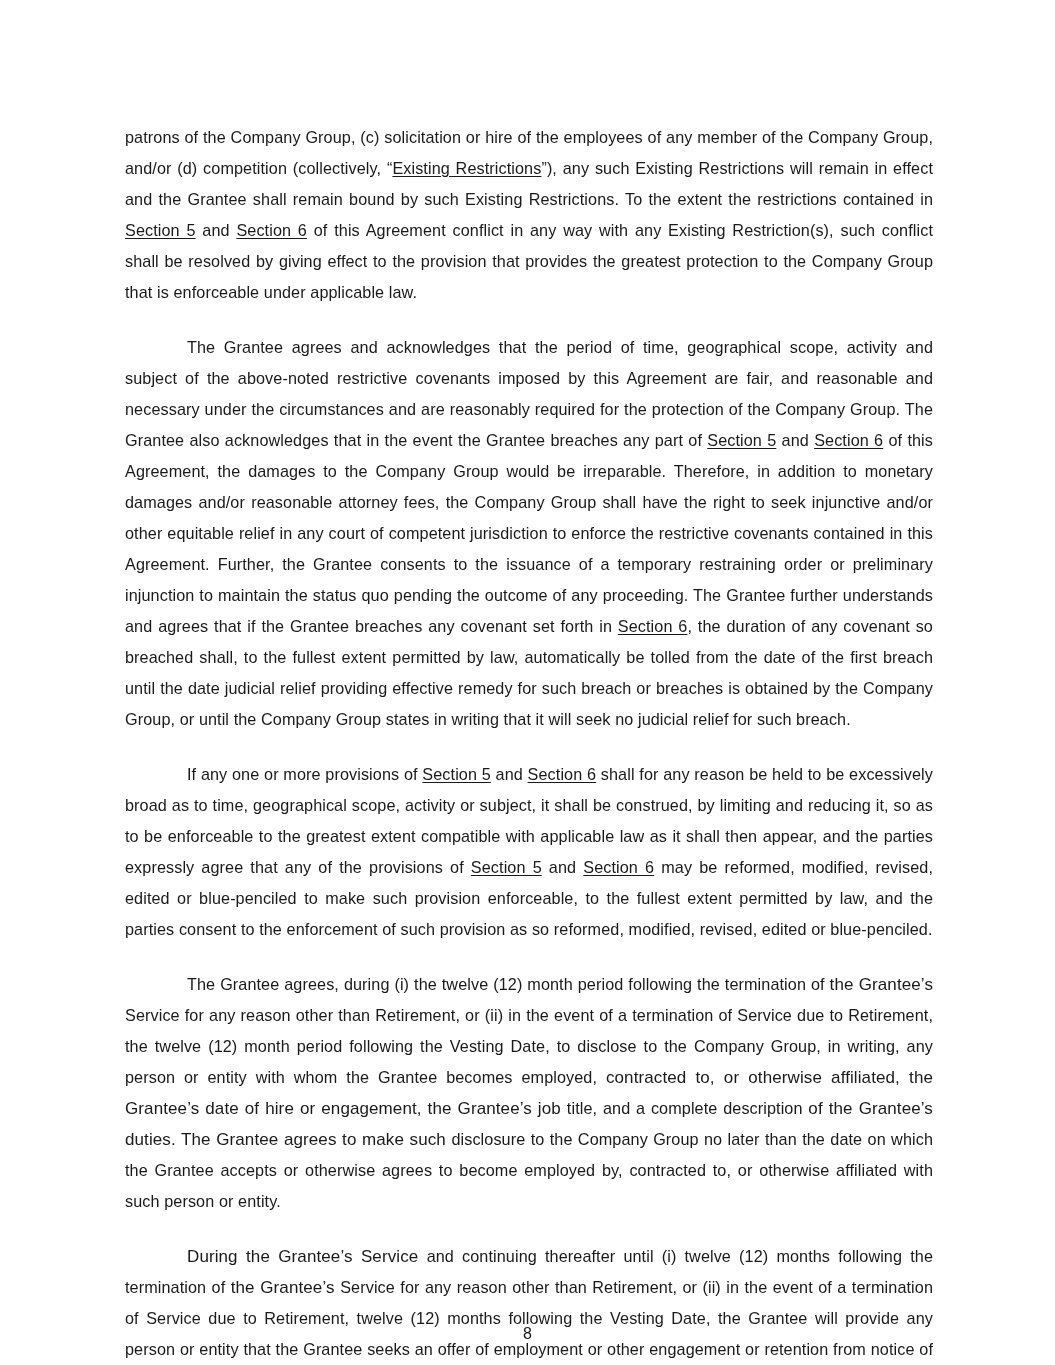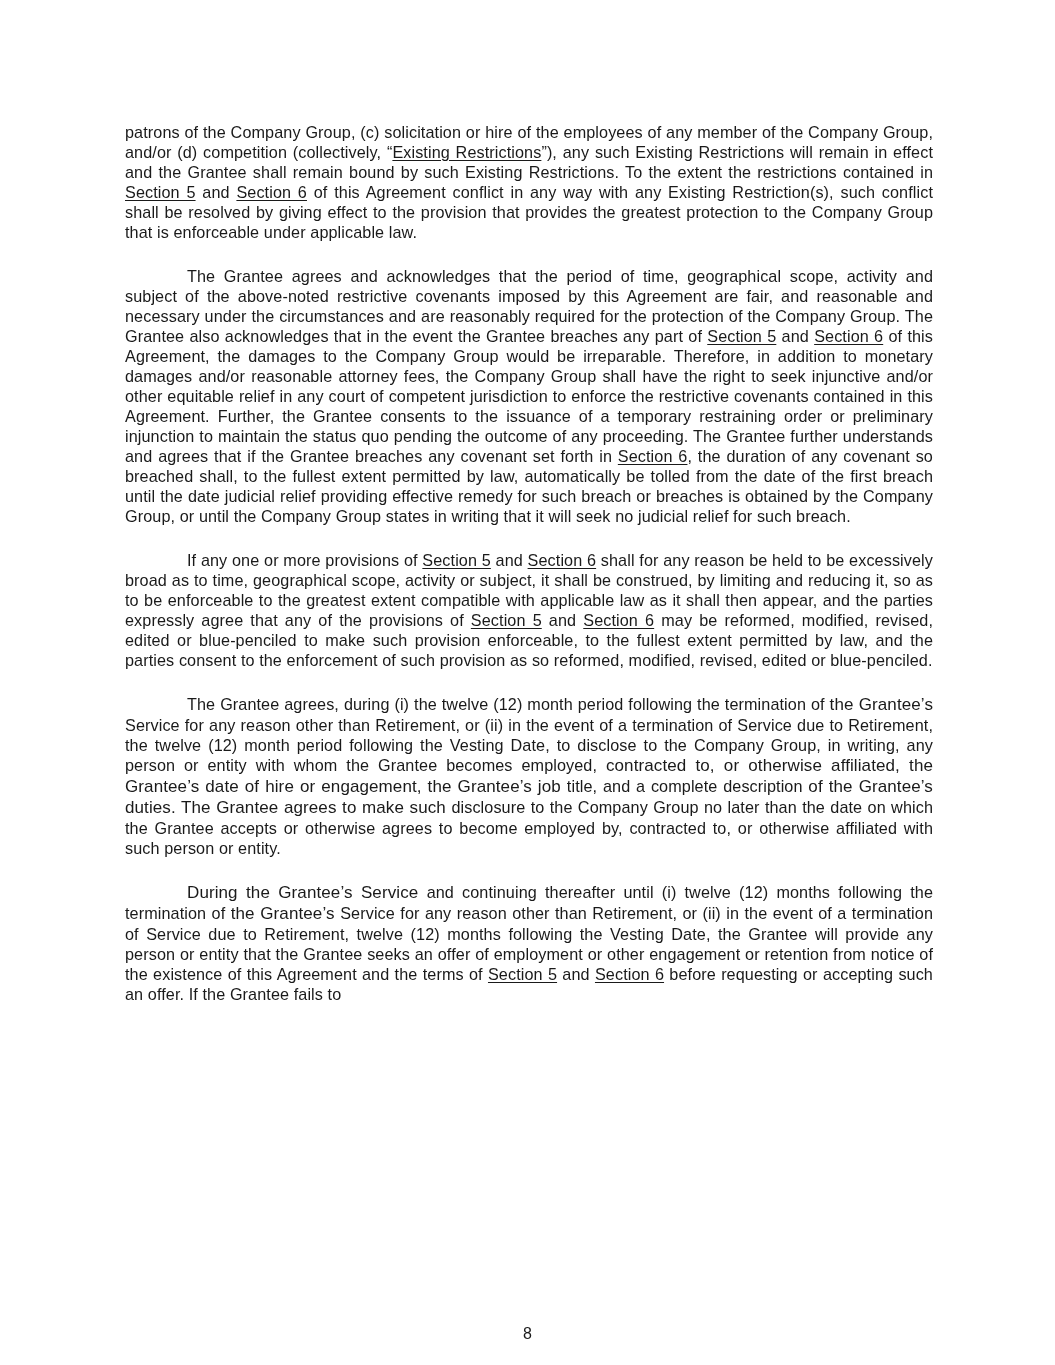--- a/index.html
+++ b/index.html
@@ -19,21 +19,21 @@
   }
   .content {
     position: absolute;
     top: 122px;
     left: 125px;
     width: 808px;
   }
   .para {
     margin: 0 0 24px 0;
     font-size: 16.2px;
-    line-height: 20px;
+    line-height: 31px;
     text-align: justify;
     letter-spacing: 0.1px;
   }
   .para.indent {
     text-indent: 62px;
   }
   .para:last-child {
     margin-bottom: 12px;
   }
   .u {

